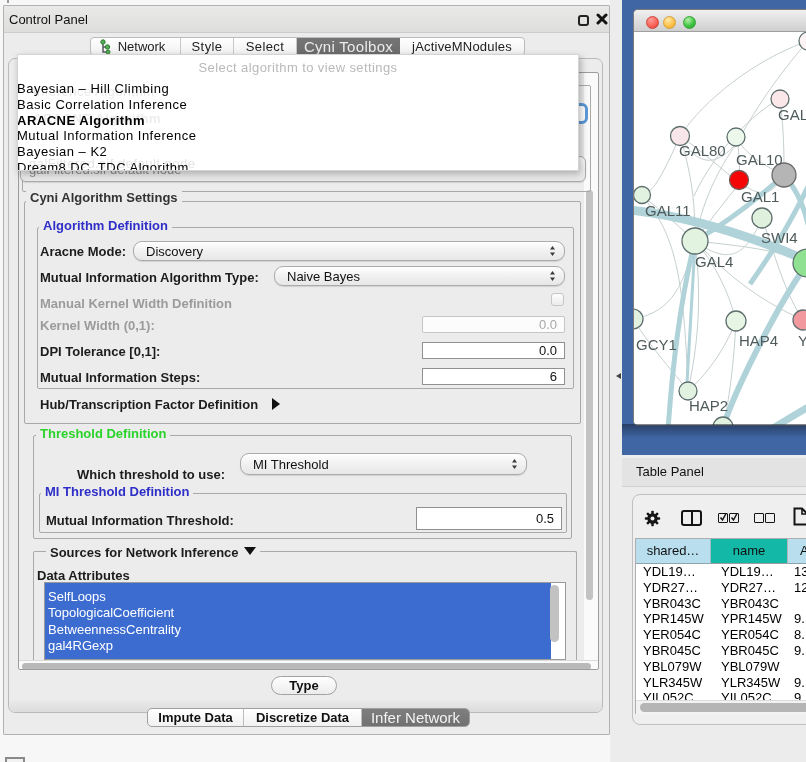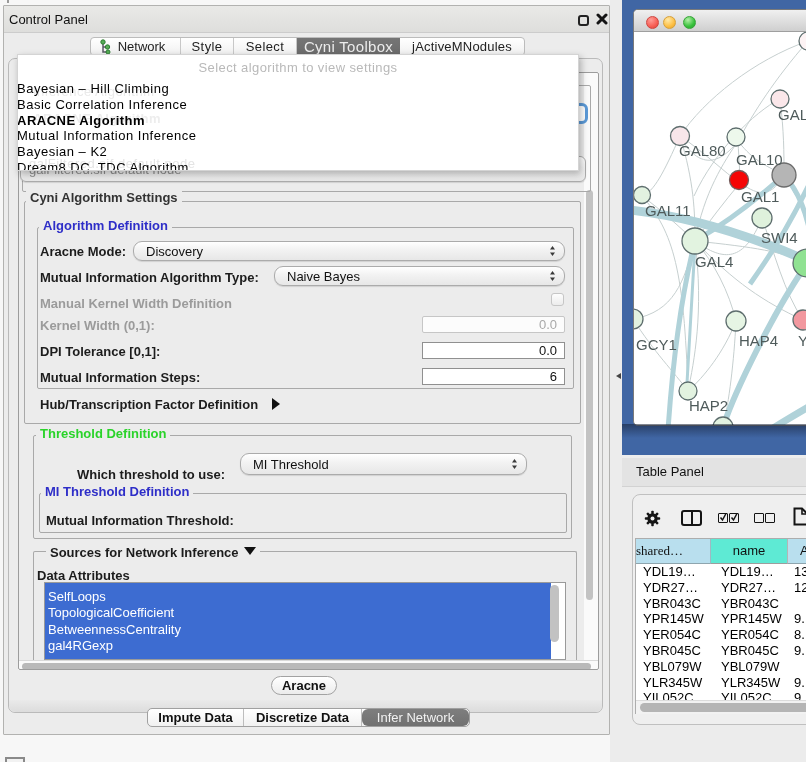--- a/index.html
+++ b/index.html
@@ -109,44 +109,45 @@
       <svg class="carr" width="7" height="11" viewBox="0 0 7 11">
           <path d="M3.5 0.5 L6 4 L1 4 Z" fill="#3a3a3a"></path>
           <path d="M3.5 10.5 L6 7 L1 7 Z" fill="#3a3a3a"></path>
         </svg>
     </div>
 
     <div class="grp" style="left:21px;top:421px;width:526px;height:38px;"></div>
     <div class="gtitle" style="left:23px;top:412px;color:#2e2ec8;">MI Threshold Definition</div>
 
     <div class="lbl abs" style="left:28px;top:441px;">Mutual Information Threshold:</div>
+    <div class="field" style="left:398px;top:435px;width:137px;height:21px;line-height:21px;">0.5</div>
 
     <div class="grp" style="left:15px;top:479px;width:542px;height:200px;border-bottom:none;"></div>
     <div class="gtitle" style="left:28px;top:473px;color:#1c1c1c;">Sources for Network Inference <span class="tri" style="border-top:8px solid #111;border-left:6px solid transparent;border-right:6px solid transparent;vertical-align:2px;margin-left:2px;"></span></div>
 
     <div class="lbl abs" style="left:19px;top:496px;">Data Attributes</div>
 
     <div class="abs" style="left:26px;top:510px;width:520px;height:76px;background:#fff;border:1px solid #9a9a9a;overflow:hidden;">
       <div style="position:absolute;left:0;top:0;width:503px;height:76px;background:#3d6cd1;color:#fff;font-size:13px;line-height:16.4px;padding:6px 0 0 3px;">SelfLoops<br>TopologicalCoefficient<br>BetweennessCentrality<br>gal4RGexp</div>
       <div class="abs" style="left:505px;top:2px;width:9px;height:57px;background:#c2c2c2;border-radius:4.5px;"></div>
     </div>
 
     <div class="abs" style="left:0;top:588px;width:581px;height:10px;background:#fafafa;border-top:1px solid #d9d9d9;">
       <div class="abs" style="left:4px;top:2px;width:569px;height:7px;background:#b9b9b9;border-radius:4px;"></div>
     </div>
   </div>
 
   <div class="abs" style="left:14px;top:66px;width:579px;height:596px;border:1px solid #9c9c9c;border-radius:2px;pointer-events:none;"></div>
 
-  <div class="abs" style="left:267px;top:670px;width:64px;height:17px;border:1px solid #a2a2a2;border-radius:10px;background:linear-gradient(#ffffff,#ececec);display:flex;align-items:center;justify-content:center;font-size:13px;font-weight:bold;color:#111;">Aracne</div>
+  <div class="abs" style="left:267px;top:670px;width:64px;height:17px;border:1px solid #a2a2a2;border-radius:10px;background:linear-gradient(#ffffff,#ececec);display:flex;align-items:center;justify-content:center;font-size:13px;font-weight:bold;color:#111;">Type</div>
 
   <div class="abs" style="left:143px;top:702px;width:321px;height:17px;border:1px solid #a0a0a0;border-radius:5px;background:linear-gradient(#ffffff,#f1f1f1);overflow:hidden;display:flex;">
     <div style="width:95px;border-right:1px solid #bdbdbd;display:flex;align-items:center;justify-content:center;font-size:13px;font-weight:bold;color:#111;">Impute Data</div>
     <div style="width:117px;border-right:1px solid #bdbdbd;display:flex;align-items:center;justify-content:center;font-size:13px;font-weight:bold;color:#111;">Discretize Data</div>
-    <div style="flex:1;background:linear-gradient(#7e7e7e,#717171);display:flex;align-items:center;justify-content:center;font-size:13px;color:#f2f2f2;border-radius:6px;">Infer Network</div>
+    <div style="flex:1;background:linear-gradient(#7e7e7e,#717171);display:flex;align-items:center;justify-content:center;font-size:15px;color:#f2f2f2;">Infer Network</div>
   </div>
 </div>
 
 <div class="abs" style="left:17px;top:54px;width:560px;height:115px;background:#fff;border:1px solid #d4d4d4;box-shadow:2px 3px 7px rgba(0,0,0,0.28);z-index:50;overflow:hidden;">
   <div style="position:absolute;left:15px;top:29px;font-size:13px;color:#eaeaea;letter-spacing:0.5px;">Inference Algorithm</div>
   <div style="position:absolute;left:15px;top:56px;font-size:13px;font-weight:bold;color:#ededed;letter-spacing:0.5px;">ARACNE Algorithm</div>
   <div style="position:absolute;left:11px;top:101px;font-size:13px;color:#e4e4e4;letter-spacing:0.5px;">galFiltered.sif default node</div>
   <div style="position:absolute;left:0;top:5px;width:100%;text-align:center;font-size:13px;color:#b9b9b9;letter-spacing:0.4px;">Select algorithm to view settings</div>
   <div style="position:absolute;left:-1px;top:26px;font-size:13px;color:#000;line-height:15.8px;letter-spacing:0.5px;">
     Bayesian – Hill Climbing<br>
@@ -281,22 +282,22 @@
   <div style="position:absolute;left:121px;top:18px;width:8px;height:8px;border:1.3px solid #141414;border-radius:1px;"></div>
   <div style="position:absolute;left:132px;top:18px;width:8px;height:8px;border:1.3px solid #141414;border-radius:1px;"></div>
 
   <svg style="position:absolute;left:160px;top:12px;" width="16" height="19" viewBox="0 0 16 19">
     <path d="M1.5 1.5 L9 1.5 L14.5 7 L14.5 17.5 L1.5 17.5 Z" fill="none" stroke="#141414" stroke-width="2"></path>
     <path d="M9 1.5 L9 7 L14.5 7" fill="none" stroke="#141414" stroke-width="1.6"></path>
   </svg>
 
   <div style="position:absolute;left:2px;top:43px;width:198px;height:175px;background:#fff;border-top:1px solid #adadad;border-left:1px solid #adadad;">
 
-    <div style="position:absolute;left:0;top:0;width:74px;height:24px;background:#b9dfee;border-right:1px solid #9fb8c2;border-bottom:1px solid #8ea5ae;text-align:left;font-size:13px;color:#111;line-height:24px;font-family:Liberation Serif, serif;">shared…</div>
-    <div style="position:absolute;left:75px;top:0;width:76px;height:24px;background:#5eead4;border-right:1px solid #b5b5b5;border-bottom:1px solid #9d9d9d;text-align:center;font-size:13px;color:#111;line-height:24px;">name</div>
+    <div style="position:absolute;left:0;top:0;width:74px;height:24px;background:#b9dfee;border-right:1px solid #9fb8c2;border-bottom:1px solid #8ea5ae;text-align:center;font-size:13px;color:#111;line-height:24px;">shared…</div>
+    <div style="position:absolute;left:75px;top:0;width:76px;height:24px;background:#14b8a6;border-right:1px solid #b5b5b5;border-bottom:1px solid #9d9d9d;text-align:center;font-size:13px;color:#111;line-height:24px;">name</div>
     <div style="position:absolute;left:152px;top:0;width:46px;height:24px;background:#b9dfee;border-bottom:1px solid #8ea5ae;font-size:13px;color:#111;line-height:24px;padding-left:12px;">A</div>
 
     <div style="position:absolute;left:7px;top:25px;font-size:13px;line-height:15.8px;color:#000;white-space:pre;">YDL19…
 YDR27…
 YBR043C
 YPR145W
 YER054C
 YBR045C
 YBL079W
 YLR345W

